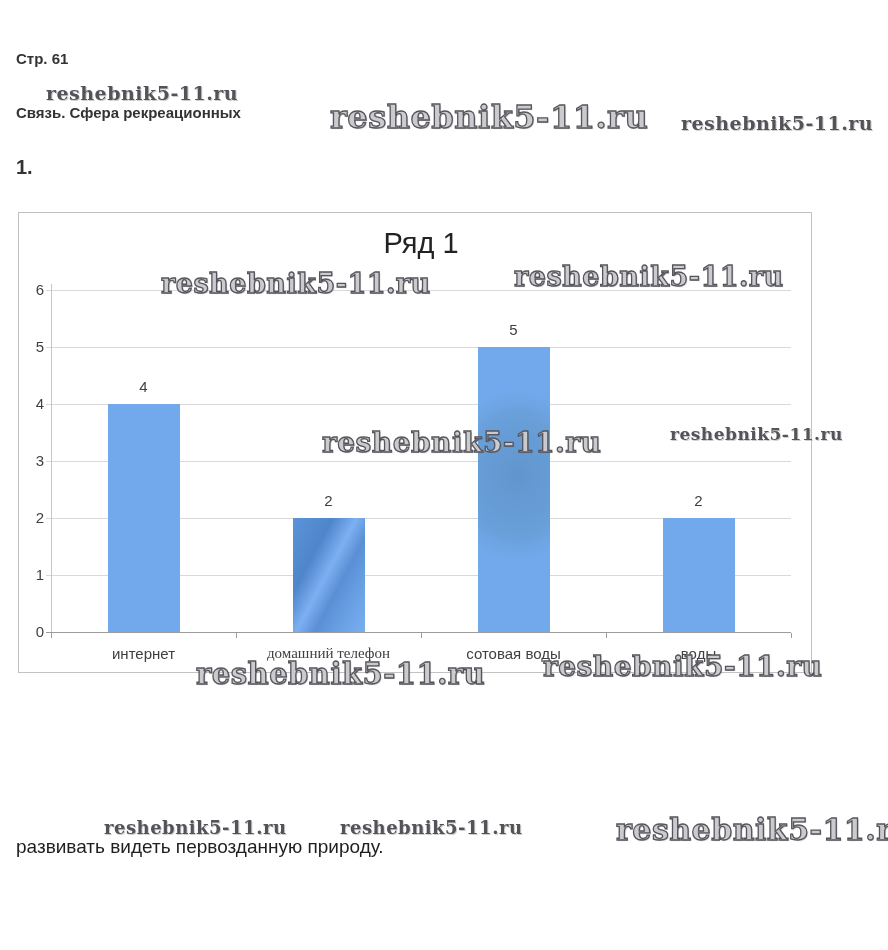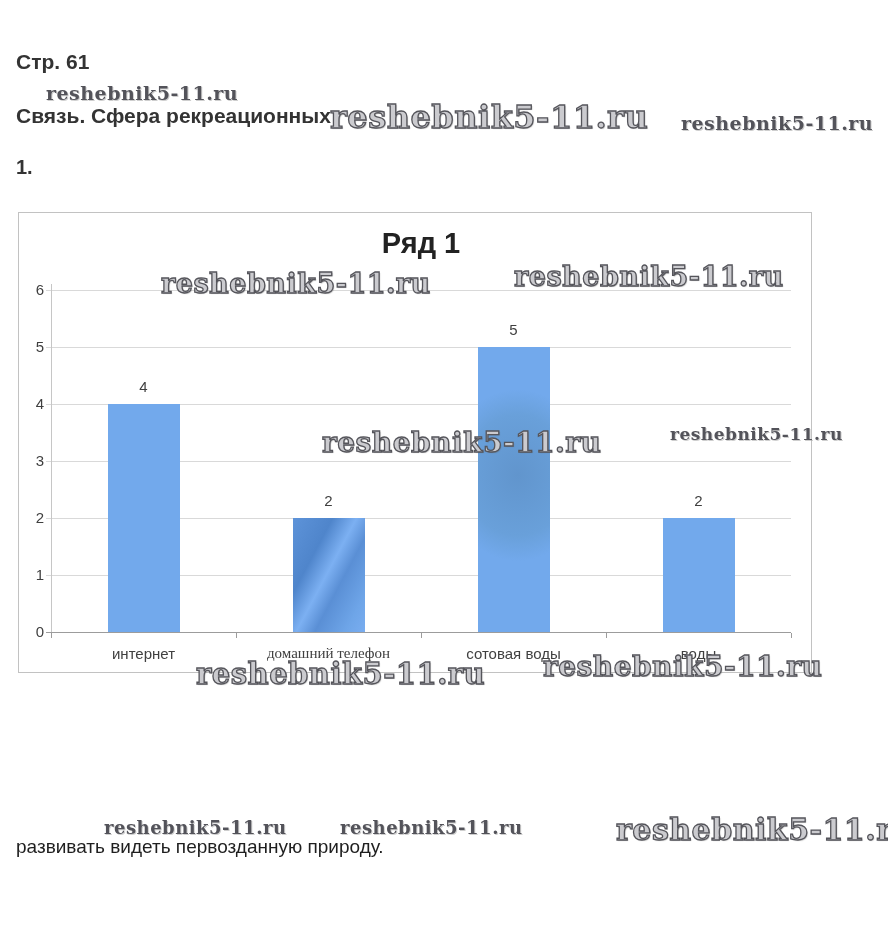--- a/index.html
+++ b/index.html
@@ -1,28 +1,28 @@
 <!DOCTYPE html>
 <html><head>
 <meta charset="utf-8">
 <style>
   html,body { margin:0; padding:0; background:#ffffff; }
   .page {
     position:relative; width:888px; height:950px; background:#ffffff;
     font-family:"Liberation Sans", sans-serif; overflow:hidden;
   }
-  .h { position:absolute; font-weight:bold; color:#333333; font-size:21px; white-space:nowrap; }
+  .h { position:absolute; font-weight:bold; color:#333333; font-size:15px; white-space:nowrap; }
 
   
   #chart {
     position:absolute; left:18px; top:212px; width:792px; height:459px;
     border:1px solid #c2c2c2; background:#ffffff;
   }
   .chart-title { position:absolute; left:32px; top:14px; width:740px; text-align:center;
-    font-size:29px; font-weight:bold; color:#222222; }
+    font-size:29px; font-weight:normal; color:#222222; }
   .gridline { position:absolute; height:1px; background:#d9d9d9; }
   .axis-x  { position:absolute; height:1px; background:#9c9c9c; }
   .axis-y  { position:absolute; width:1px;  background:#c6c6c6; }
   .tick    { position:absolute; width:1px; height:5px; background:#9c9c9c; }
   .ylab { position:absolute; width:25px; text-align:right; font-size:15px; color:#3f3f3f; }
   .xlab { position:absolute; text-align:center; font-size:15px; color:#404040; }
   .vlab { position:absolute; width:72px; text-align:center; font-size:15px; color:#3f3f3f; }
   .bar  { position:absolute; width:72px; }
   .bar-tex-0, .bar-tex-3 { background:#72a9ec; }
   .bar-tex-1 { background:linear-gradient(118deg,#5d93d9 0%,#4f85cb 30%,#7cb0f2 48%,#5a8fd5 62%,#6ea5e8 85%,#79adf0 100%); }

